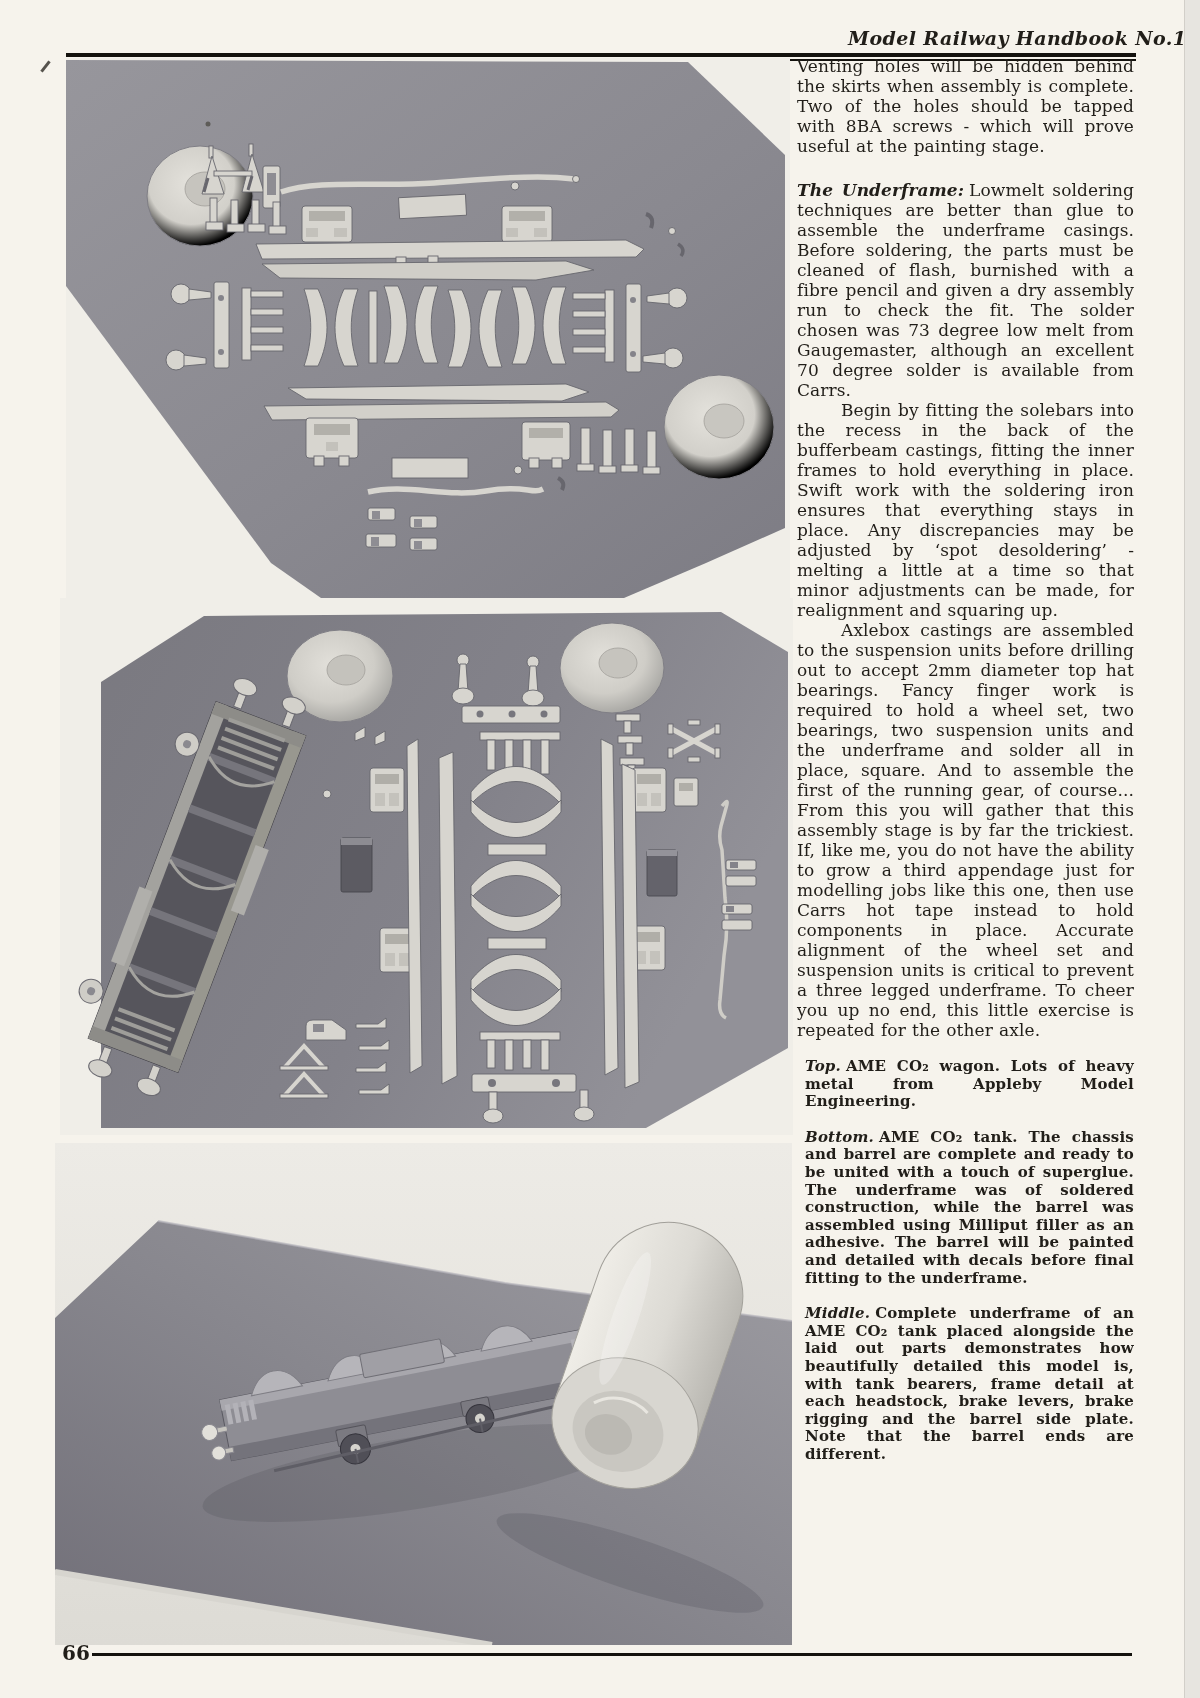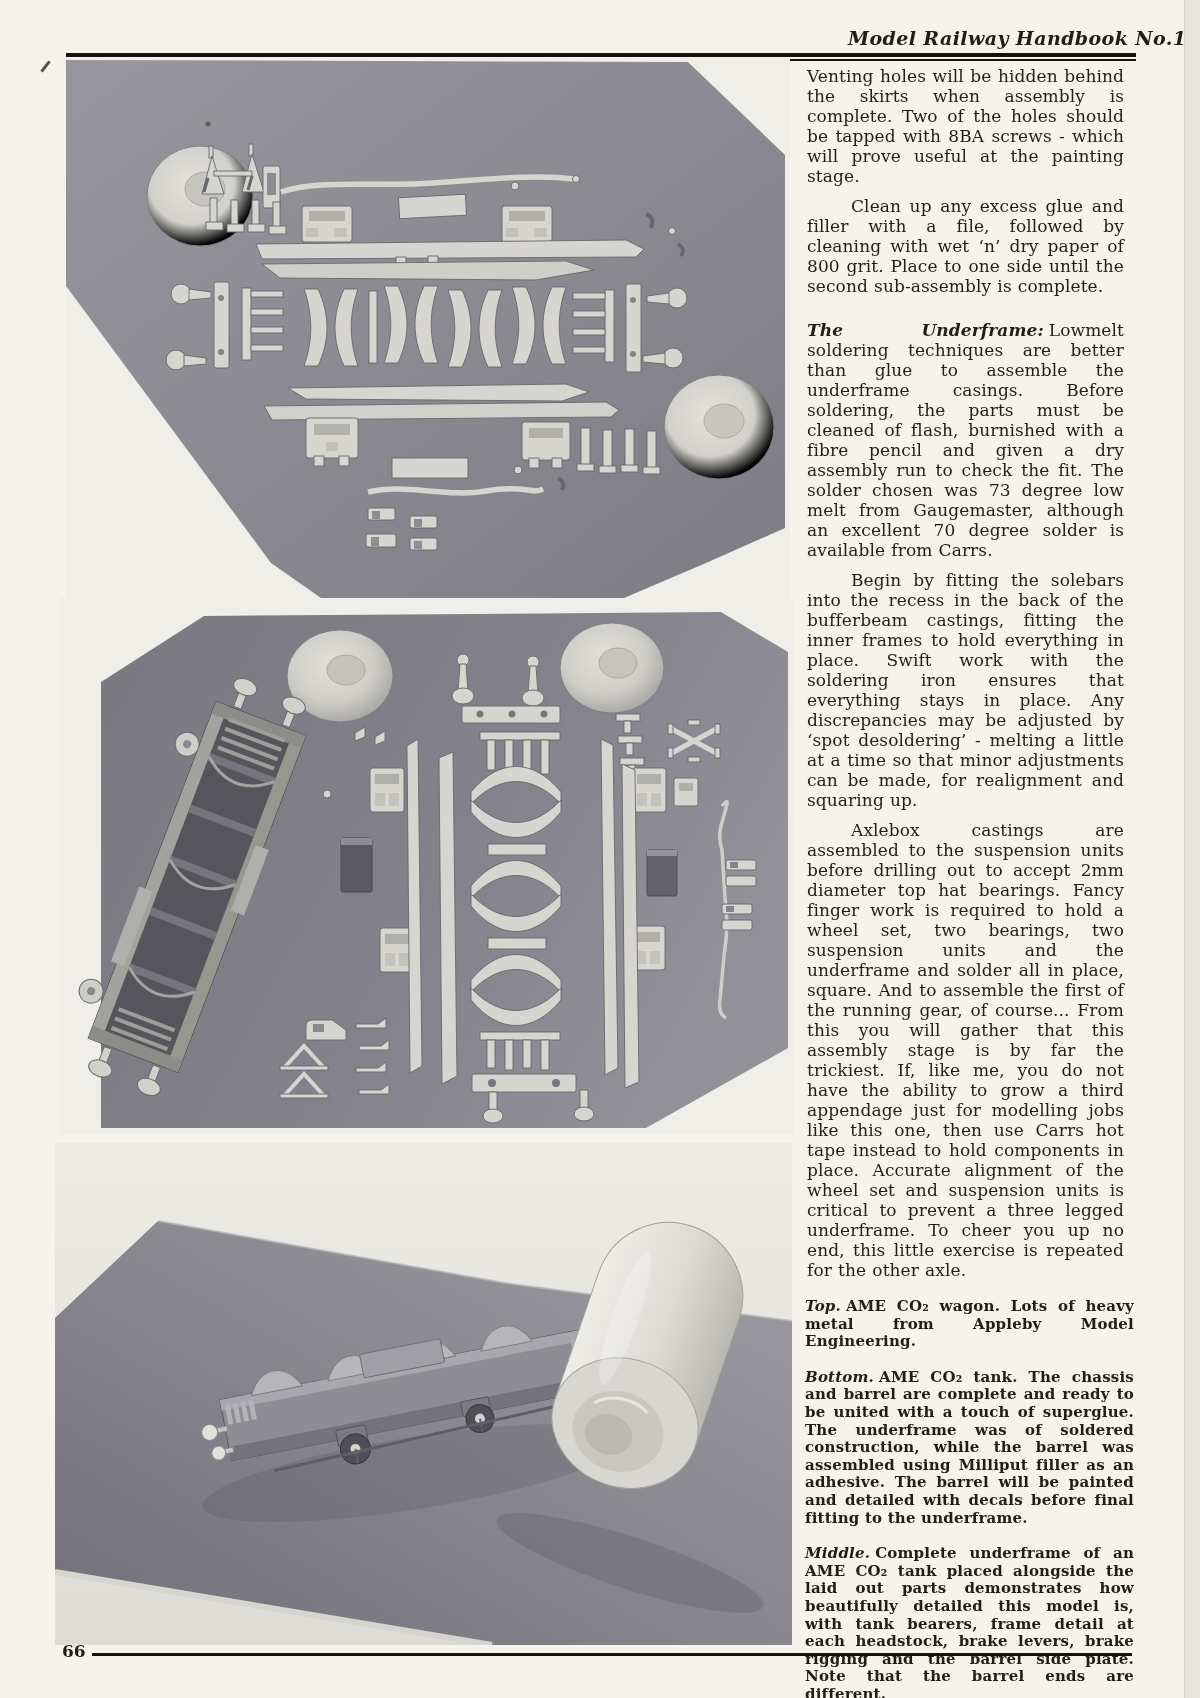--- a/index.html
+++ b/index.html
@@ -17,27 +17,27 @@
   .header-rule{
     position:absolute;top:53px;left:66px;width:1070px;height:8px;
     border-top:4px solid #14120e;border-bottom:2px solid #14120e;box-sizing:border-box;
   }
   figure{margin:0;position:absolute;}
   .ph1{left:66px;top:58px;width:724px;height:540px;}
   .ph2{left:60px;top:598px;width:733px;height:537px;}
   .ph3{left:55px;top:1143px;width:737px;height:502px;}
   figure svg{display:block;width:100%;height:100%;}
   .textcol{position:absolute;left:797px;top:56px;width:337px;}
-  .bp{margin:10px;font-size:17px;line-height:20px;text-align:justify;letter-spacing:.1px;word-spacing:.6px;}
+  .bp{margin:0;font-size:17px;line-height:20px;text-align:justify;letter-spacing:.1px;word-spacing:.6px;}
   .ind{text-indent:44px;}
   .secgap{margin-top:24px;}
   .lead{font-style:italic;padding-right:5px;font-weight:bold;}
   .cap{margin:18px 0 0 8px;font-size:15px;line-height:17.6px;font-weight:bold;text-align:justify;letter-spacing:.2px;}
   .cap-label{font-style:italic;padding-right:5px;}
-  .page-number{position:absolute;left:62px;top:1641px;font-size:17px;font-weight:bold;}
+  .page-number{position:absolute;left:62px;top:1641px;font-size:20px;font-weight:bold;}
   .footer-rule{position:absolute;left:92px;top:1653px;width:1040px;height:3px;background:#14120e;}
 </style>
 </head>
 <body>
 
 <div class="pen-mark"></div>
 
 <div class="page-title">Model Railway Handbook No.10</div>
 <div class="header-rule"></div>
 
@@ -528,21 +528,20 @@
     <ellipse cx="-4" cy="99" rx="46" ry="40" fill="#c9c7c1"></ellipse>
     <ellipse cx="-12" cy="105" rx="24" ry="20" fill="#bbb9b3"></ellipse>
     <path d="M-36,80 a40,34 0 0 1 54,-8" stroke="#e8e6e0" stroke-width="3" fill="none"></path>
     <ellipse cx="-34" cy="-10" rx="13" ry="70" fill="#ffffff" opacity="0.25"></ellipse>
   </g>
 </svg>
 </figure>
 
 <div class="textcol">
   <p class="bp"><span>Venting holes will be hidden behind the skirts when assembly is complete. Two of the holes should be tapped with 8BA screws - which will prove useful at the painting stage.</span></p>
-  <p class="bp ind"><span>Clean up any excess glue and filler with a file, followed by cleaning with wet ‘n’ dry paper of 800 grit. Place to one side until the second sub-assembly is complete.</span></p>
   <p class="bp secgap"><span class="lead">The Underframe:</span><span>Lowmelt soldering techniques are better than glue to assemble the underframe casings. Before soldering, the parts must be cleaned of flash, burnished with a fibre pencil and given a dry assembly run to check the fit. The solder chosen was 73 degree low melt from Gaugemaster, although an excellent 70 degree solder is available from Carrs.</span></p>
   <p class="bp ind"><span>Begin by fitting the solebars into the recess in the back of the bufferbeam castings, fitting the inner frames to hold everything in place. Swift work with the soldering iron ensures that everything stays in place. Any discrepancies may be adjusted by ‘spot desoldering’ - melting a little at a time so that minor adjustments can be made, for realignment and squaring up.</span></p>
   <p class="bp ind"><span>Axlebox castings are assembled to the suspension units before drilling out to accept 2mm diameter top hat bearings. Fancy finger work is required to hold a wheel set, two bearings, two suspension units and the underframe and solder all in place, square. And to assemble the first of the running gear, of course... From this you will gather that this assembly stage is by far the trickiest. If, like me, you do not have the ability to grow a third appendage just for modelling jobs like this one, then use Carrs hot tape instead to hold components in place. Accurate alignment of the wheel set and suspension units is critical to prevent a three legged underframe. To cheer you up no end, this little exercise is repeated for the other axle.</span></p>
 
   <p class="cap"><span class="cap-label">Top.</span><span>AME CO₂ wagon. Lots of heavy metal from Appleby Model Engineering.</span></p>
   <p class="cap"><span class="cap-label">Bottom.</span><span>AME CO₂ tank. The chassis and barrel are complete and ready to be united with a touch of superglue. The underframe was of soldered construction, while the barrel was assembled using Milliput filler as an adhesive. The barrel will be painted and detailed with decals before final fitting to the underframe.</span></p>
   <p class="cap"><span class="cap-label">Middle.</span><span>Complete underframe of an AME CO₂ tank placed alongside the laid out parts demonstrates how beautifully detailed this model is, with tank bearers, frame detail at each headstock, brake levers, brake rigging and the barrel side plate. Note that the barrel ends are different.</span></p>
 </div>
 
 <span class="page-number">66</span>

